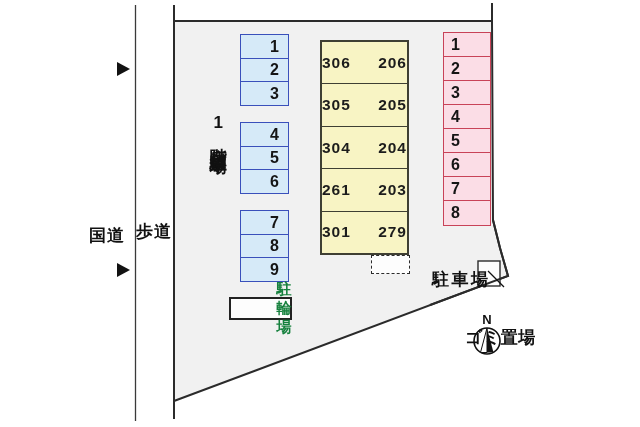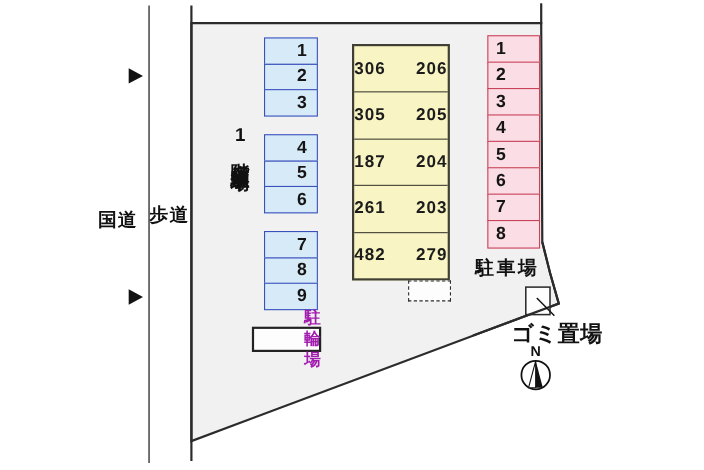--- a/index.html
+++ b/index.html
@@ -2,21 +2,21 @@
 <html style="--site-fill: #f1f1f1; --line: #2b2b2b; --store-spot-fill: #d6eaf8; --store-spot-border: #3a50bb; --building-fill: #f8f4c4; --building-border: #3f3f33; --parking-spot-fill: #fbdde6; --parking-spot-border: #c84258;"><head>
 <meta charset="utf-8">
 <style>
   html,body{margin:0;padding:0;background:#fff;}
   .stage{
     position:relative;width:640px;height:427px;background:#fff;overflow:hidden;
     font-family:"Liberation Sans","DejaVu Sans",sans-serif;color:#151515;
   }
   .stage svg{position:absolute;left:0;top:0;}
   .abs{position:absolute;box-sizing:border-box;}
-  .lbl{font-weight:bold;color:#111;white-space:nowrap;}
+  .lbl{font-weight:bold;color:#111;white-space:nowrap;margin-top:36px;}
   .road-lbl{font-size:17px;letter-spacing:1px;}
   .vtext{
     writing-mode:vertical-rl;text-orientation:upright;
     font-size:17px;font-weight:bold;letter-spacing:2px;line-height:1.05;color:#111;
   }
   .spot-col{display:flex;flex-direction:column;}
   .spot{
     box-sizing:border-box;height:25px;display:flex;align-items:center;
     font-size:16px;font-weight:600;color:#151515;
   }
@@ -42,28 +42,28 @@
     font-size:15.5px;line-height:16px;font-weight:600;letter-spacing:1px;color:#1c1c1c;gap:24px;
   }
   .unit + .unit{border-top:1.5px solid var(--building-border,#3f3f33);}
   .entrance{
     left:371px;top:255px;width:39px;height:19px;
     background:#fdfdfd;border:1.6px dashed #2b2b2b;
   }
   .bike-box{
     left:229px;top:297px;width:63px;height:23px;background:#fdfdfd;
     border:2px solid #222;display:flex;align-items:center;justify-content:center;
-    font-size:15px;font-weight:bold;letter-spacing:1px;color:#a21caf;padding-left:48px;
+    font-size:15px;font-weight:bold;letter-spacing:1px;color:#15803d;padding-left:48px;
   }
   .tri{
     width:0;height:0;border-top:7px solid transparent;border-bottom:7px solid transparent;
     border-left:13px solid #121212;
   }
   .plabel{font-size:17px;letter-spacing:2.5px;}
-  .glabel{font-size:20px;letter-spacing:0.5px;}
+  .glabel{font-size:17px;letter-spacing:0.5px;}
   .nlabel{font-size:13px;font-weight:bold;color:#111;text-align:center;width:16px;}
 </style>
 </head>
 <body>
 
 <div class="stage">
 
   <svg width="640" height="427" viewBox="0 0 640 427">
 
     <polygon points="174,21 492,21 493,220 500,248 508,276 174,401" fill="#f1f1f1" stroke="#2b2b2b" stroke-width="2"></polygon>
@@ -116,29 +116,29 @@
   <div class="abs building">
     <div class="unit">
       <span>306</span>
       <span>206</span>
     </div>
     <div class="unit">
       <span>305</span>
       <span>205</span>
     </div>
     <div class="unit">
-      <span>187</span>
+      <span>304</span>
       <span>204</span>
     </div>
     <div class="unit">
       <span>261</span>
       <span>203</span>
     </div>
     <div class="unit">
-      <span>482</span>
+      <span>301</span>
       <span>279</span>
     </div>
   </div>
 
   <div class="abs entrance"></div>
 
   <div class="abs spot-col" style="left:443px;top:32px;">
     <div class="spot pink">1</div>
     <div class="spot pink">2</div>
     <div class="spot pink">3</div>

